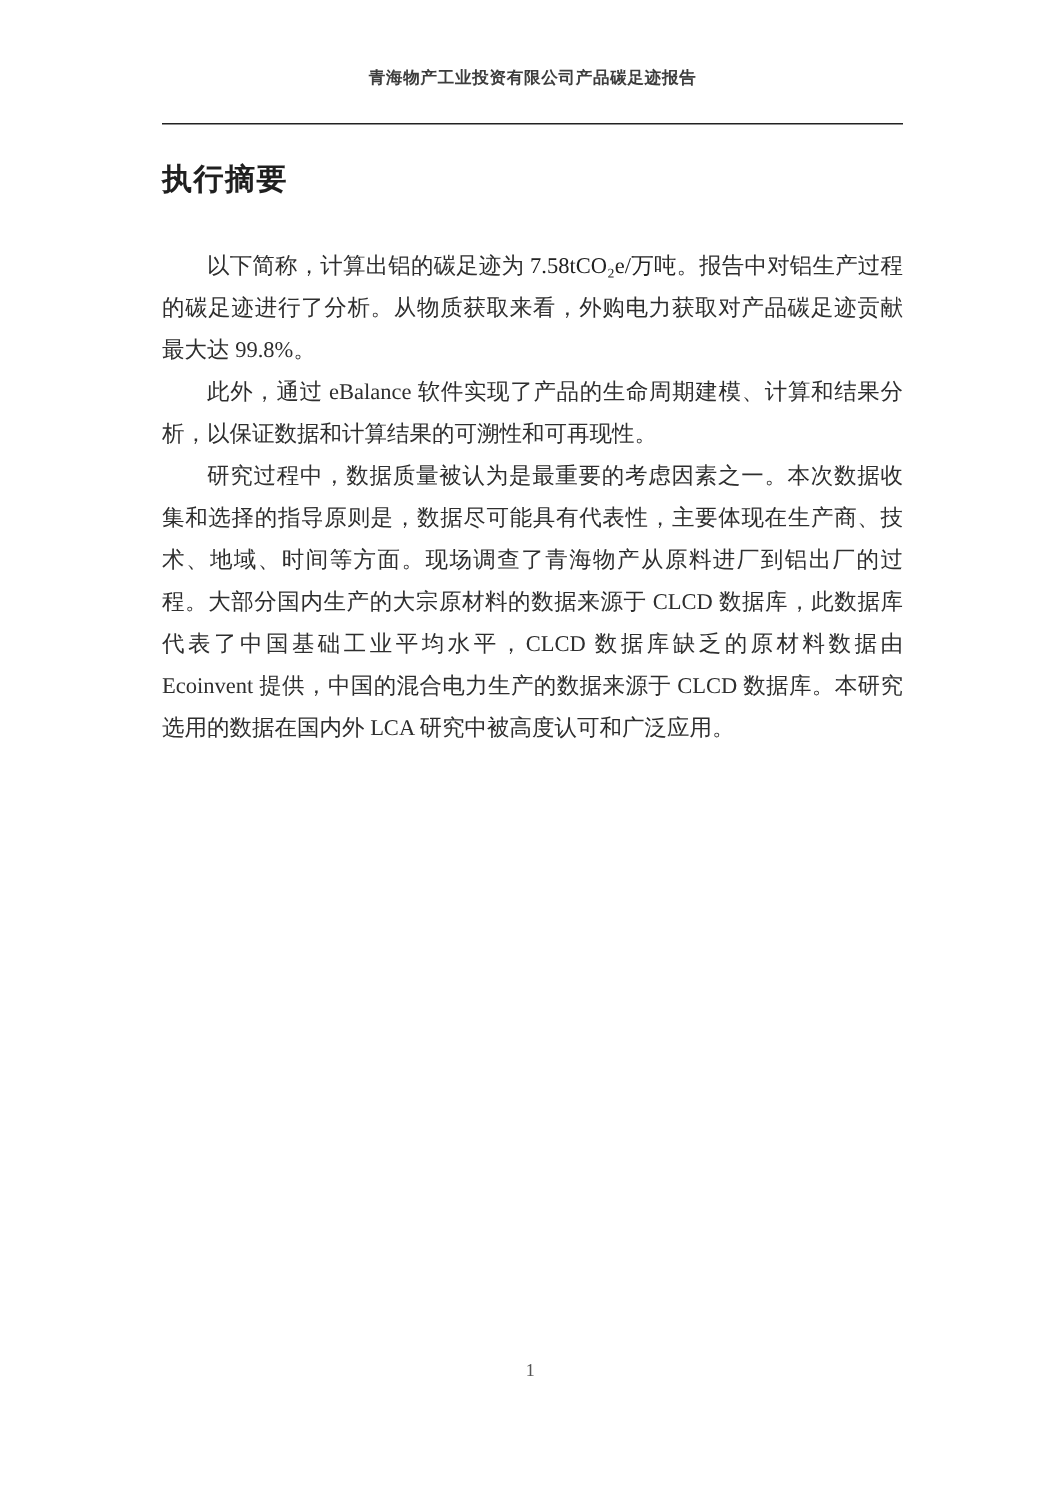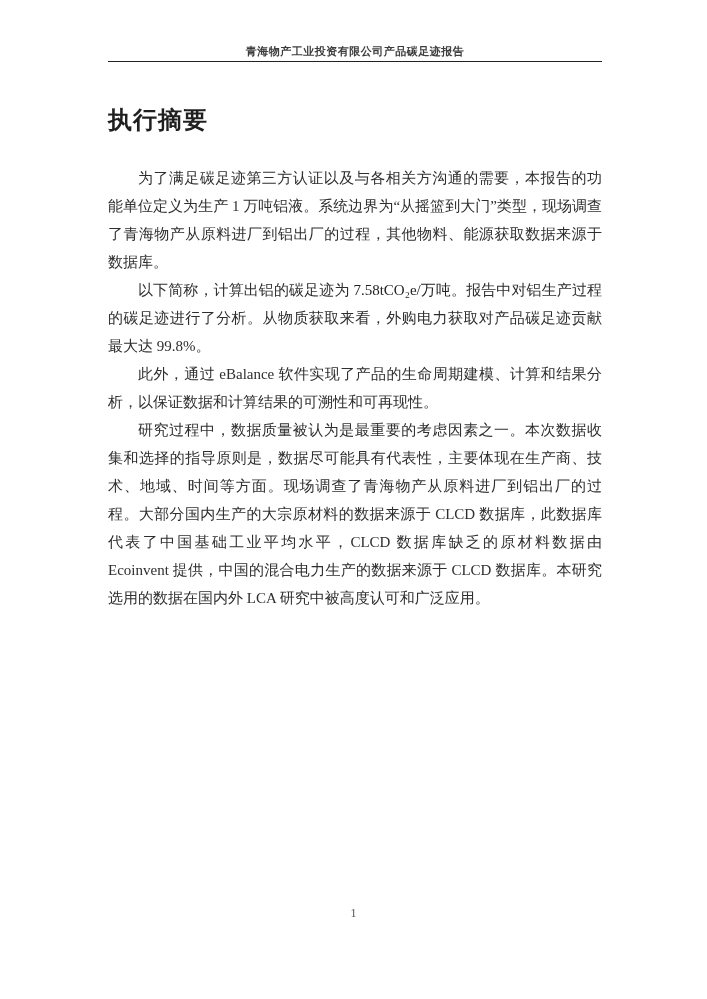--- a/index.html
+++ b/index.html
@@ -17,21 +17,21 @@
     font-family: "Liberation Serif", "DejaVu Serif", serif;
     color: #2e2e2e;
   }
 
   .running-header {
     position: absolute;
     top: 44px;
     left: 108px;
     width: 494px;
     text-align: center;
-    padding-bottom: 2px;
+    padding-bottom: 23px;
     border-bottom: 1.6px solid #222222;
   }
 
   .running-header .header-text {
     font-size: 11px;
     letter-spacing: 0.5px;
     color: #3d3d3d;
     font-weight: 600;
   }
 
@@ -40,21 +40,21 @@
     top: 0;
     left: 108px;
     width: 494px;
   }
 
   .content h1 {
     margin-top: 107px;
     margin-bottom: 31px;
     font-family: "Liberation Sans", "DejaVu Sans", sans-serif;
     font-weight: bold;
-    font-size: 24px;
+    font-size: 20px;
     line-height: 26px;
     color: #1f1f1f;
     letter-spacing: 1px;
   }
 
   .body-para {
     font-size: 15px;
     line-height: 28px;
     text-align: justify;
     text-justify: inter-ideograph;
@@ -84,21 +84,20 @@
 
   <div class="running-header">
     <div class="header-text">青海物产工业投资有限公司产品碳足迹报告</div>
   </div>
 
   <div class="content">
 
     <h1>执行摘要</h1>
 
 
-    <p class="body-para">为了满足碳足迹第三方认证以及与各相关方沟通的需要，本报告的功能单位定义为生产 1 万吨铝液。系统边界为“从摇篮到大门”类型，现场调查了青海物产从原料进厂到铝出厂的过程，其他物料、能源获取数据来源于数据库。</p>
 
     <p class="body-para"><span>以下简称，计算出铝的碳足迹为 </span><strong>7.58tCO₂e/万吨</strong><span>。报告中对铝生产过程的碳足迹进行了分析。从物质获取来看，外购电力获取对产品碳足迹贡献最大达 99.8%。</span></p>
 
     <p class="body-para">此外，通过 eBalance 软件实现了产品的生命周期建模、计算和结果分析，以保证数据和计算结果的可溯性和可再现性。</p>
 
     <p class="body-para">研究过程中，数据质量被认为是最重要的考虑因素之一。本次数据收集和选择的指导原则是，数据尽可能具有代表性，主要体现在生产商、技术、地域、时间等方面。现场调查了青海物产从原料进厂到铝出厂的过程。大部分国内生产的大宗原材料的数据来源于 CLCD 数据库，此数据库代表了中国基础工业平均水平，CLCD 数据库缺乏的原材料数据由 Ecoinvent 提供，中国的混合电力生产的数据来源于 CLCD 数据库。本研究选用的数据在国内外 LCA 研究中被高度认可和广泛应用。</p>
 
   </div>
 
   <div class="page-number">1</div>

